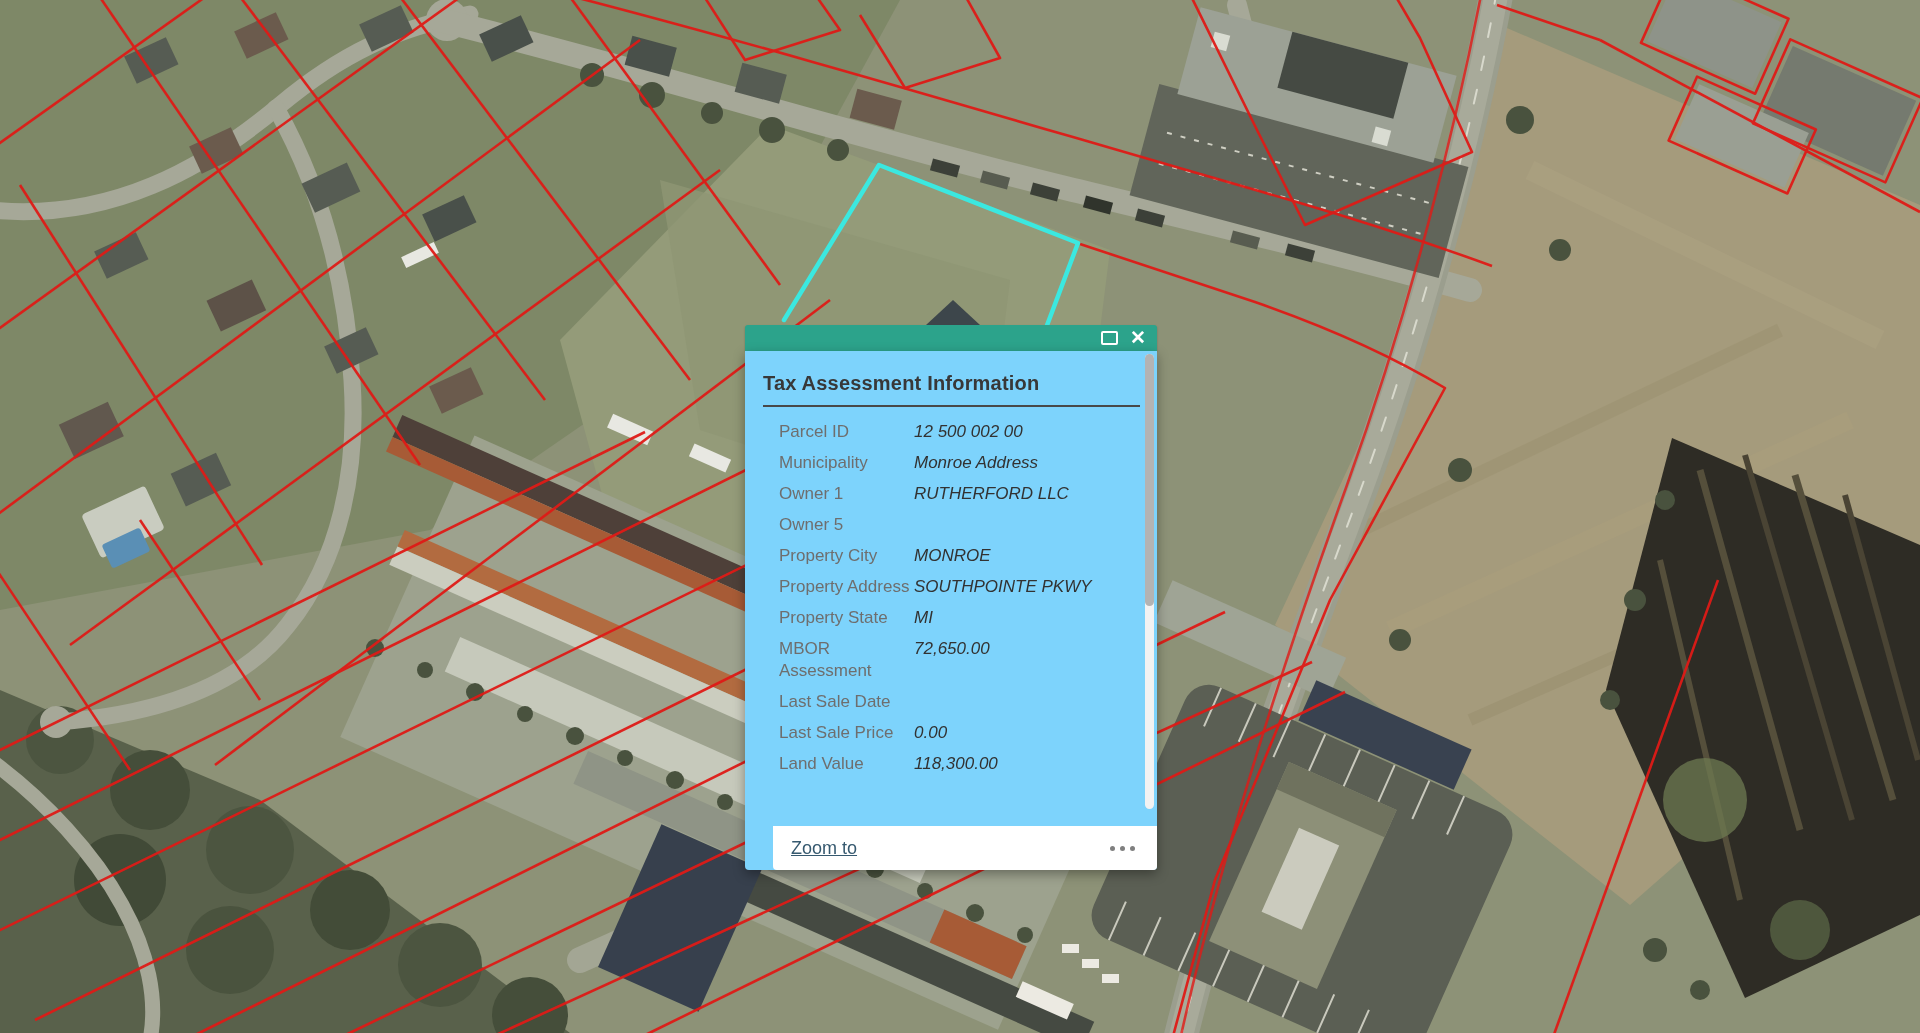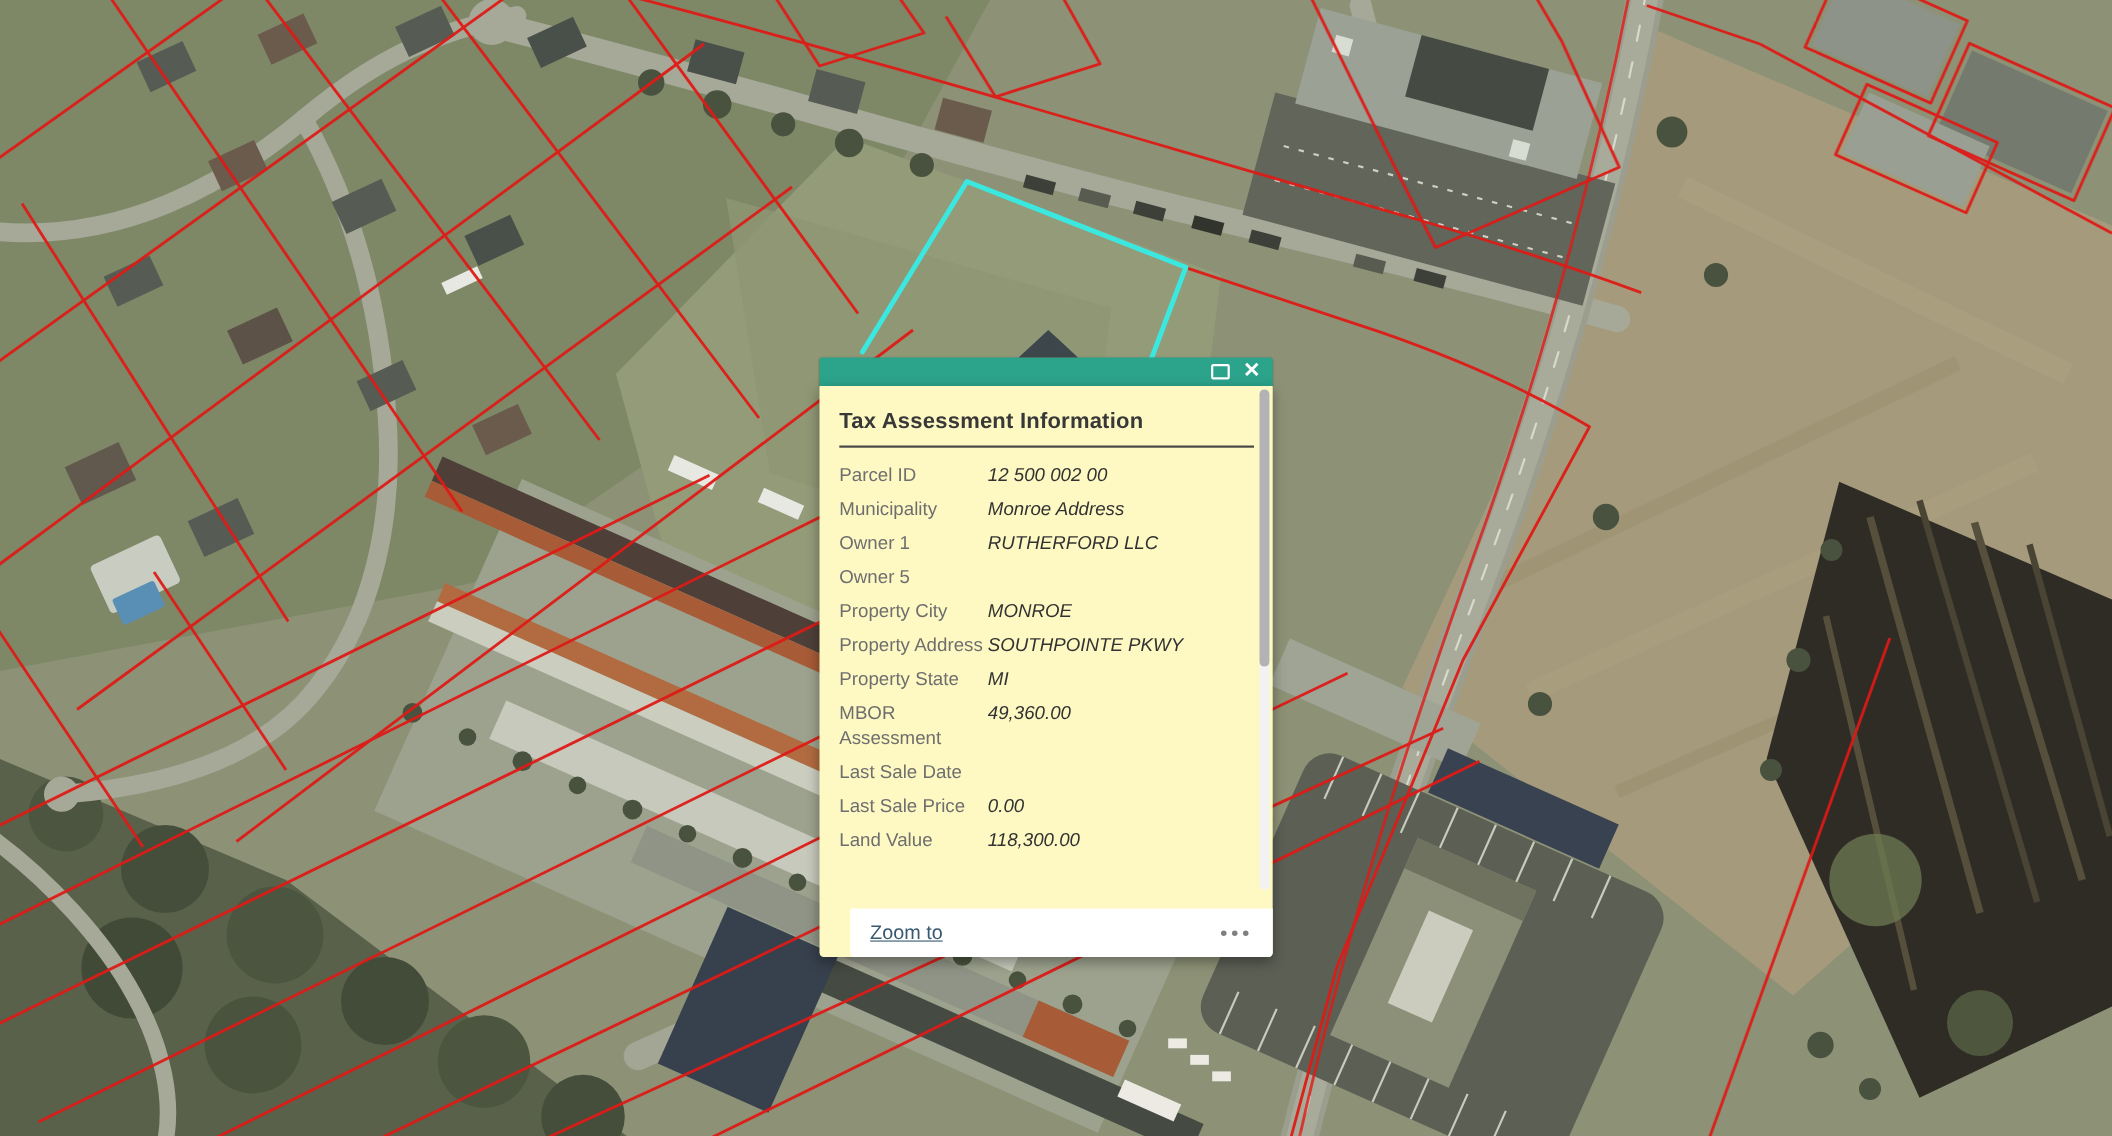--- a/index.html
+++ b/index.html
@@ -20,29 +20,29 @@
   .popup-header{
     height:26px;background:#2ca38b;border-radius:3px 3px 0 0;
     display:flex;align-items:center;justify-content:flex-end;gap:12px;
     padding:0 11px;box-shadow:0 1px 2px rgba(0,0,0,.25);
   }
   .hdr-btn{background:none;border:none;padding:0;margin:0;cursor:pointer;
     display:flex;align-items:center;justify-content:center;height:20px;}
   .dock-glyph{width:13px;height:10px;border:2px solid #fff;border-radius:2px;display:block;}
   .close-glyph{color:#fff;font-size:19px;font-weight:bold;line-height:18px;}
   .popup-body{
-    position:relative;background:#fef9c3;height:519px;
+    position:relative;background:#7dd3fc;height:519px;
     border-radius:0 0 4px 4px;box-shadow:0 4px 12px rgba(0,0,0,.35);
   }
   .popup-title{
     padding:21px 30px 10px 18px;font-size:20px;font-weight:bold;
     color:#383838;letter-spacing:.2px;
   }
   .popup-divider{margin:0 17px 0 18px;border-bottom:2px solid #484848;}
-  .fields{padding:14px 46px 0 18px;}
+  .fields{padding:14px 46px 0 18px;margin-left:16px;}
   .field-row{
     display:grid;grid-template-columns:135px 1fr;
     font-size:17px;line-height:22px;margin-bottom:9px;
   }
   .field-label{color:#6e6e6e;}
   .field-value{color:#323232;font-style:italic;}
   .popup-footer{
     position:absolute;left:0;right:0;bottom:0;height:44px;
     display:flex;align-items:center;justify-content:space-between;
     padding:0 18px;box-sizing:border-box;background:#fff;border-radius:0 0 4px 4px;margin-left:28px;
@@ -404,21 +404,21 @@
         </div>
 
         <div class="field-row">
           <span class="field-label">Property State</span>
           <span class="field-value">MI</span>
         </div>
 
 
         <div class="field-row">
           <span class="field-label">MBOR Assessment</span>
-          <span class="field-value">49,360.00</span>
+          <span class="field-value">72,650.00</span>
         </div>
 
         <div class="field-row">
           <span class="field-label">Last Sale Date</span>
           <span class="field-value"></span>
         </div>
 
         <div class="field-row">
           <span class="field-label">Last Sale Price</span>
           <span class="field-value">0.00</span>

